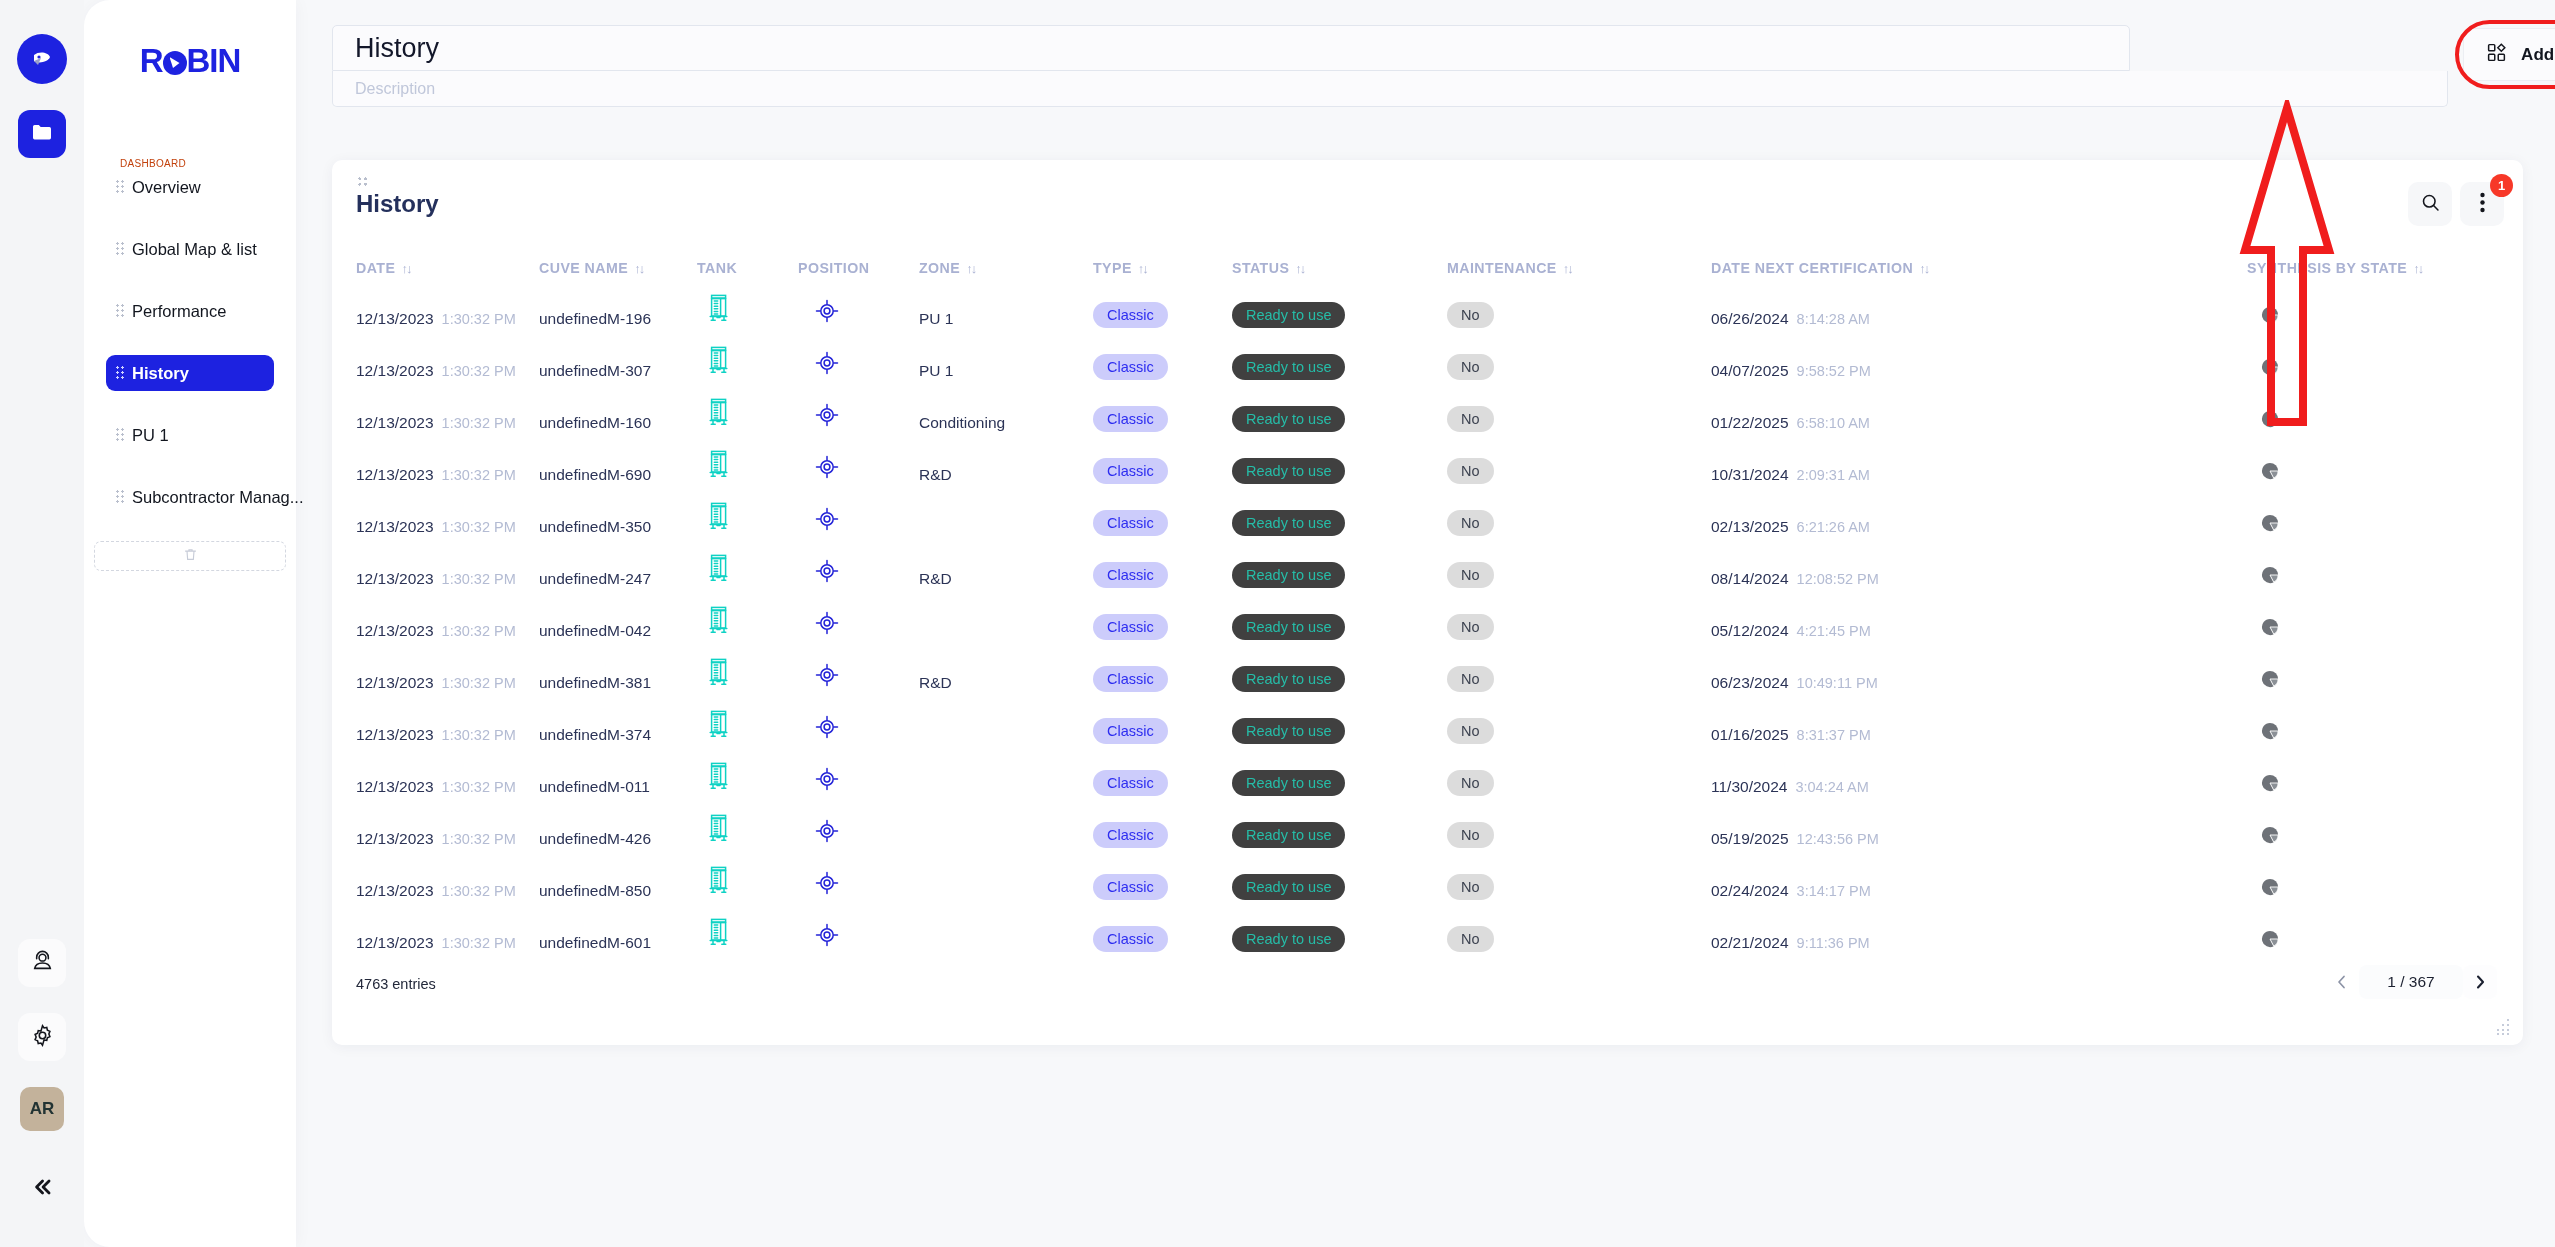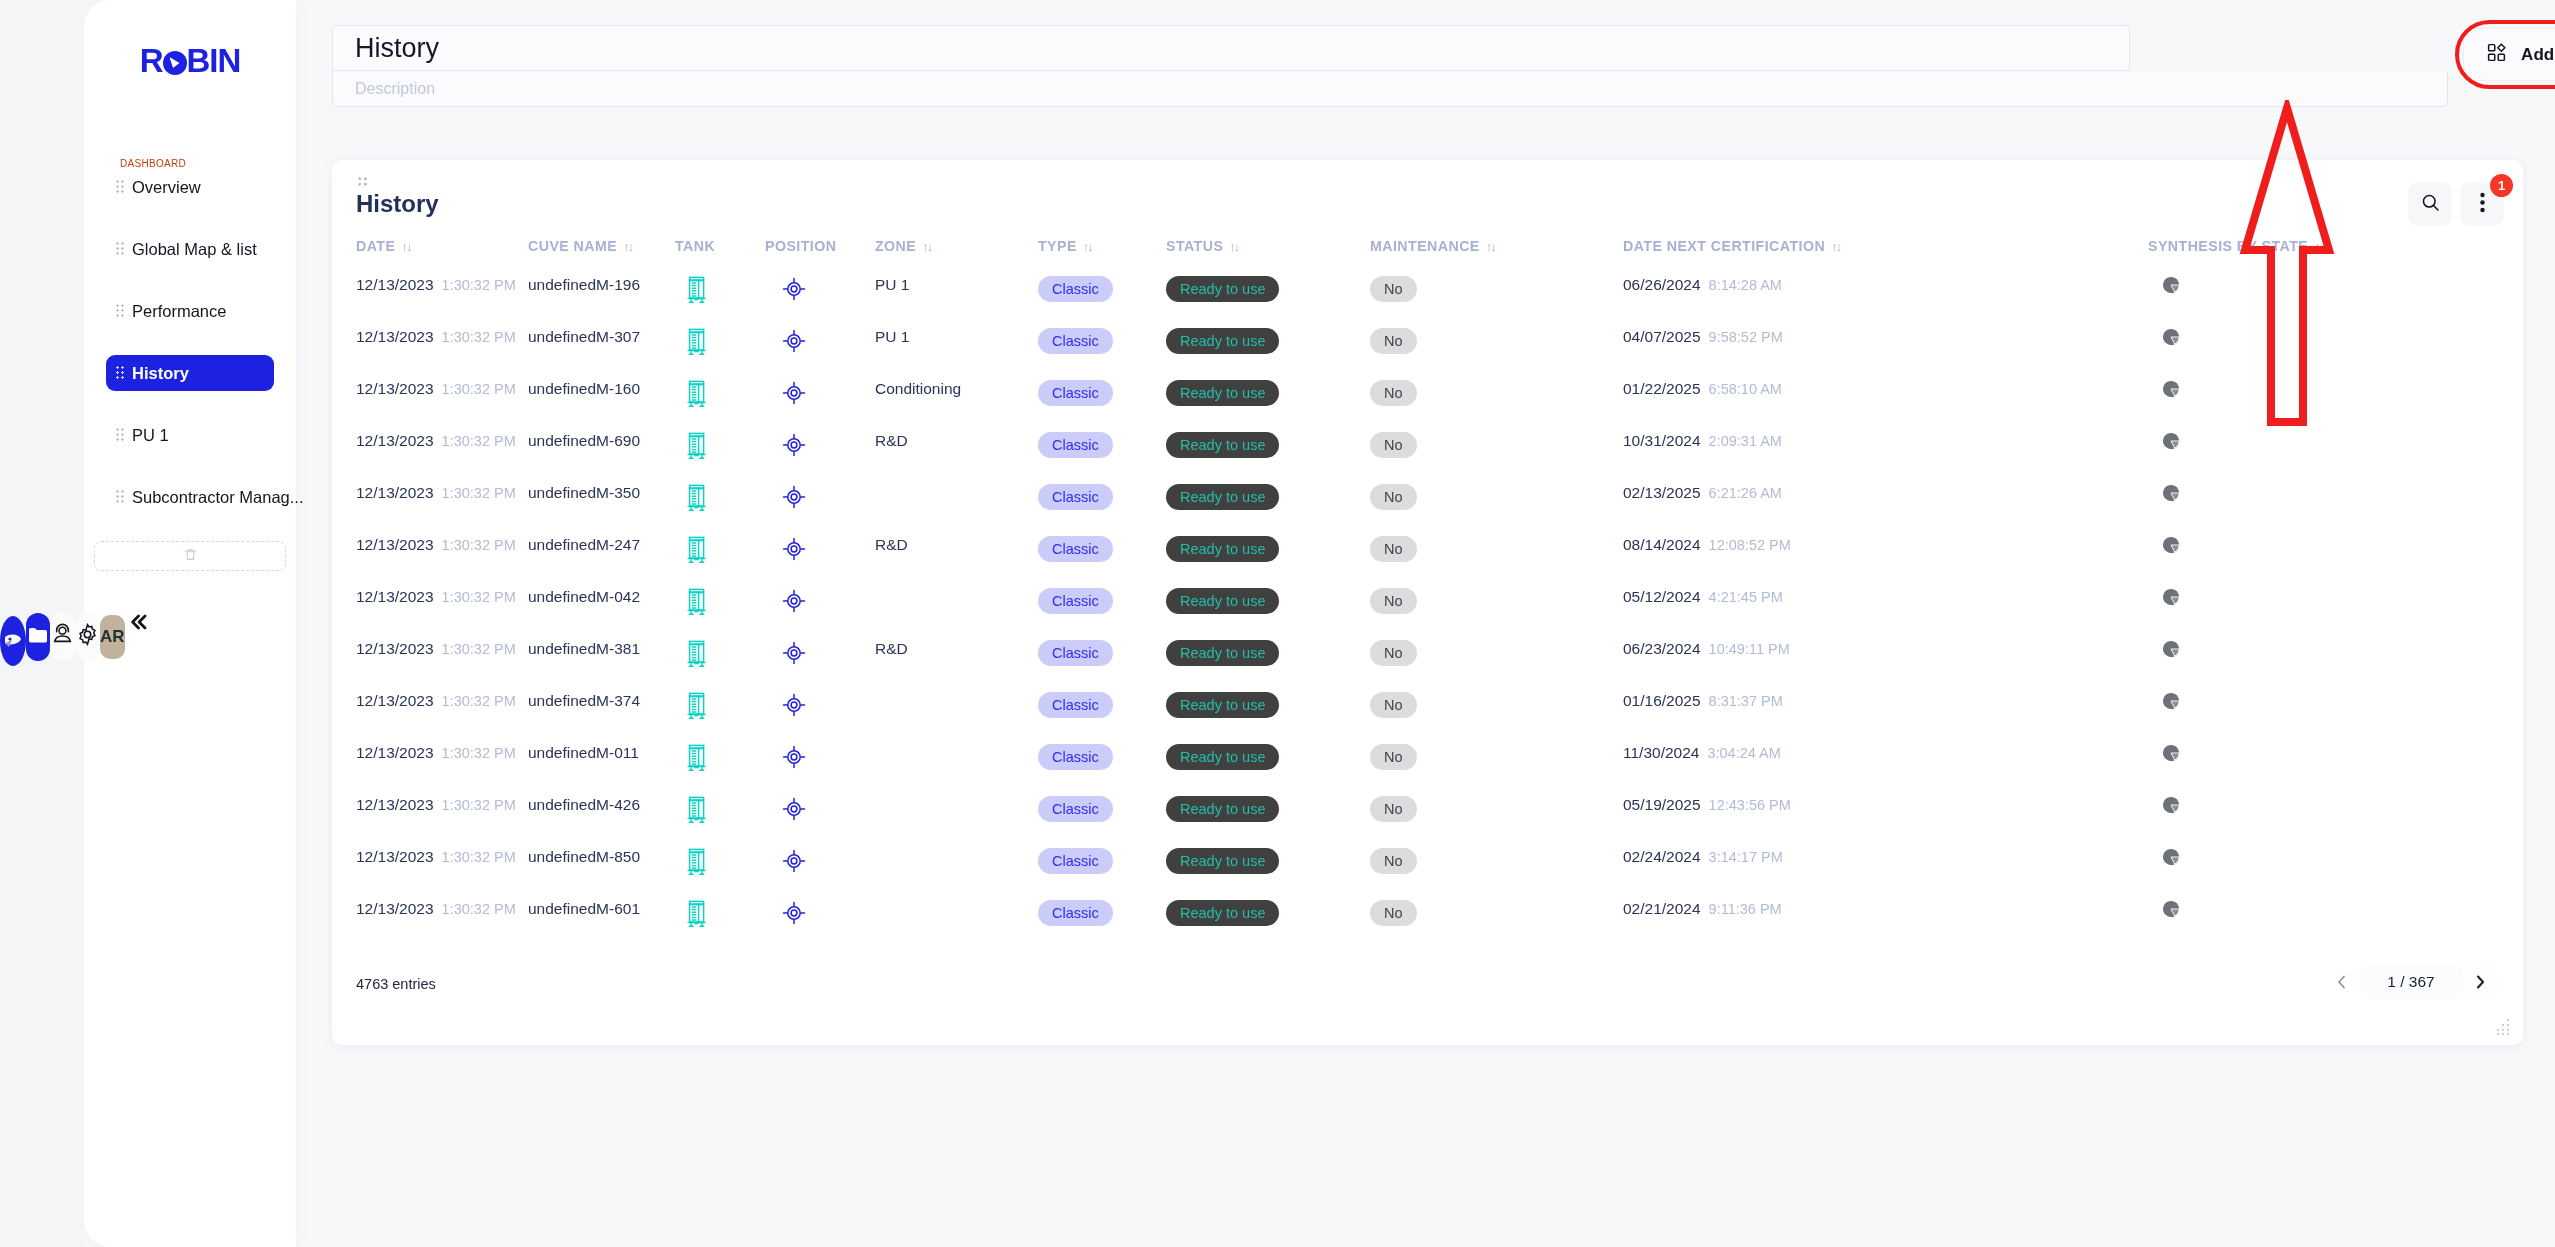--- a/index.html
+++ b/index.html
@@ -8,21 +8,21 @@
     font-family: "Liberation Sans", sans-serif;
     background: #f7f8fa;
     overflow: hidden;
   }
 
   
   #icon-rail {
     position: absolute; left: 0; top: 0;
     width: 84px; height: 1247px;
     background: #f4f5f7;
-    display: flex; align-items: center;
+    display: flex; flex-direction: column; align-items: center;
     z-index: 4;
   }
   .rail-logo {
     width: 50px; height: 50px; border-radius: 50%;
     background: #1d22e0; margin-top: 34px;
     display: flex; align-items: center; justify-content: center;
   }
   .rail-btn {
     width: 48px; height: 48px; border-radius: 12px;
     display: flex; align-items: center; justify-content: center;
@@ -181,22 +181,22 @@
     position: absolute; left: 2158px; top: 14px;
     width: 23px; height: 23px; border-radius: 50%;
     background: #f73828; color: #fff;
     font-size: 13px; font-weight: 700;
     display: flex; align-items: center; justify-content: center;
   }
 
   
   #tbl { position: absolute; left: 0; top: 78px; width: 2191px; }
   .row {
-    display: flex; align-items: flex-start;
-    height: 52px; padding: 0 24px;
+    display: flex; align-items: flex-end;
+    height: 52px; padding: 0 24px; gap: 11px;
   }
   .row.head { height: 38px; }
   .c { flex: none; display: flex; align-items: center; }
   .c-date   { width: 172px; }
   .c-cuve   { width: 147px; }
   .c-tank   { width: 90px; }
   .c-pos    { width: 110px; }
   .c-zone   { width: 163px; }
   .c-type   { width: 128px; }
   .c-status { width: 204px; }

